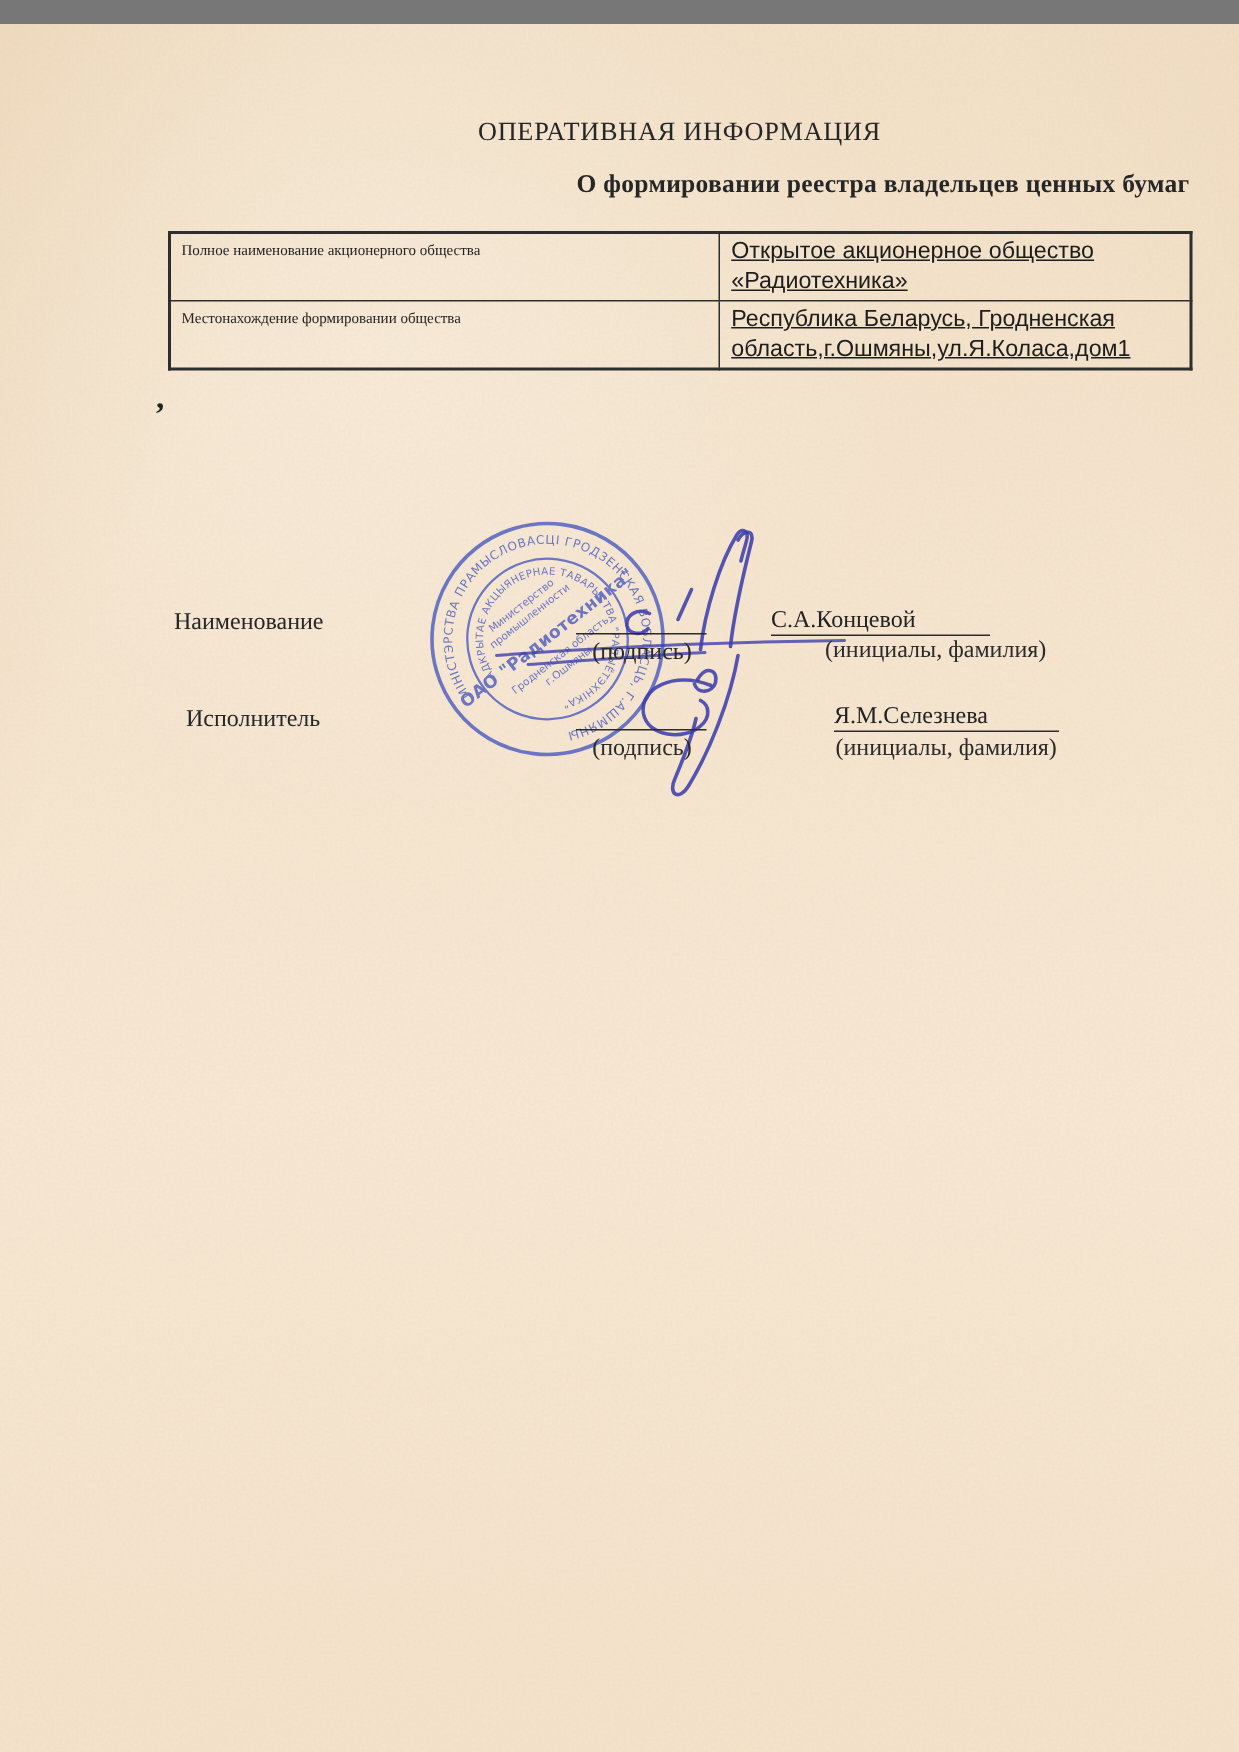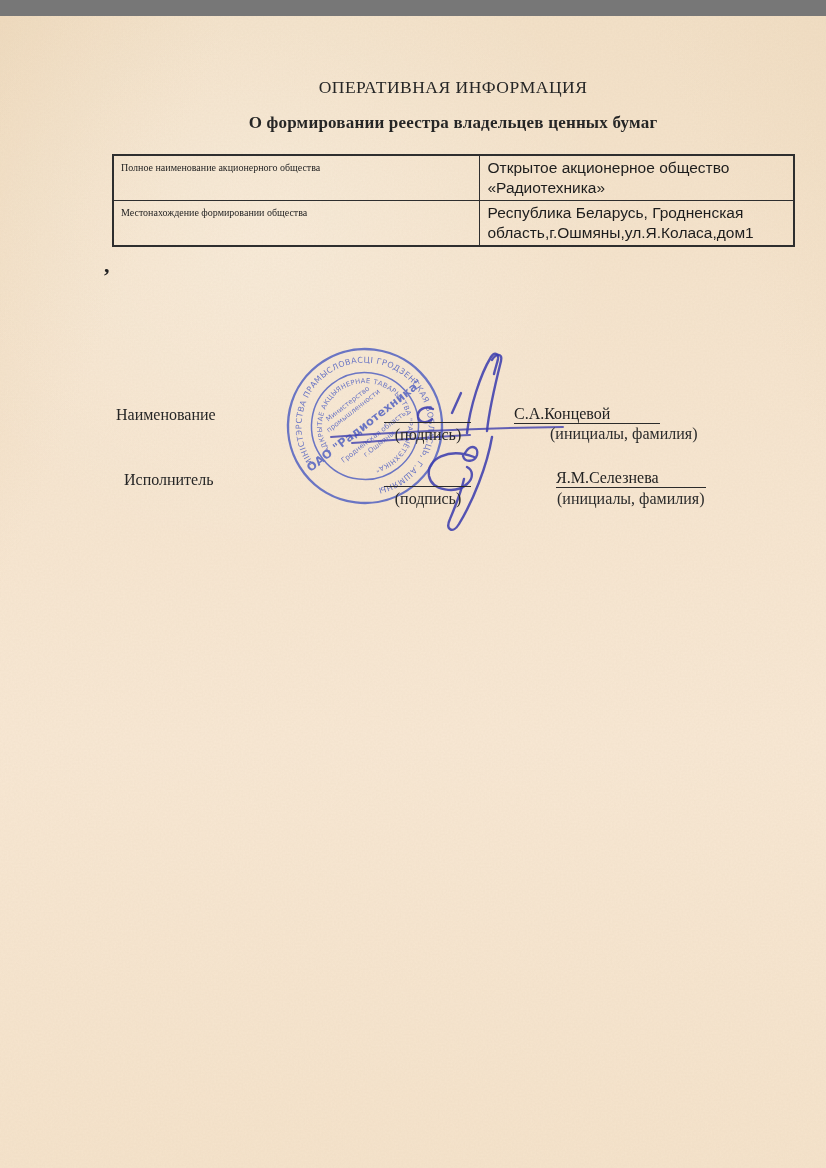--- a/index.html
+++ b/index.html
@@ -18,37 +18,37 @@
       linear-gradient(248deg, rgba(238,218,190,.45) 0%, rgba(238,218,190,0) 14%),
       linear-gradient(180deg,#f3e1c8 0%,#f6e5cf 30%,#f8e8d4 62%,#f5e3cb 100%),
       #f5e4cc;
   }
   .paper-noise{position:absolute;left:0;top:0;pointer-events:none}
   .doc-title{
     position:absolute;left:113px;top:61px;width:680px;text-align:center;
     font-size:17.5px;letter-spacing:.5px;white-space:nowrap;
   }
   .doc-subtitle{
-    position:absolute;left:113px;top:97px;width:680px;text-align:center;
+    position:absolute;left:113px;top:97px;width:680px;text-align:right;
     font-size:17px;font-weight:bold;letter-spacing:.2px;white-space:nowrap;
   }
   .info-table{
     position:absolute;left:112px;top:138px;width:681px;
     border-collapse:collapse;table-layout:fixed;
     border:2px solid var(--table_border);
   }
   .info-table td{border:1.6px solid var(--table_border);vertical-align:top;overflow:hidden}
   td.label-cell{
     padding:2px 6px 2px 7px;font-size:10px;line-height:19.2px;
     text-align:justify;color:#242424;
   }
   td.value-cell{
     padding:2px 4px 2px 8px;
     font-family:"Liberation Sans",sans-serif;font-size:15.5px;line-height:20px;
-    white-space:pre-wrap;color:#1d1d1d;
+    white-space:pre-wrap;color:#1d1d1d;text-decoration:underline;
   }
   tr.rh1{height:39px} tr.rh2{height:40px} tr.rh3{height:95px} tr.rh4{height:41px}
   .comma-mark{position:absolute;left:104px;top:236px;font-size:22px;font-weight:bold;color:#222}
   .sig-role{position:absolute;font-size:16px;white-space:nowrap}
   .sig-line{position:absolute;height:18px;border-bottom:1.6px solid #2b2b2b}
   .sig-cap{position:absolute;font-size:16px;white-space:nowrap;text-align:center;color:#2b2b2b}
   .sig-name{
     position:absolute;height:19px;font-size:16px;white-space:nowrap;
     border-bottom:1.6px solid #2b2b2b;color:#222;
   }

